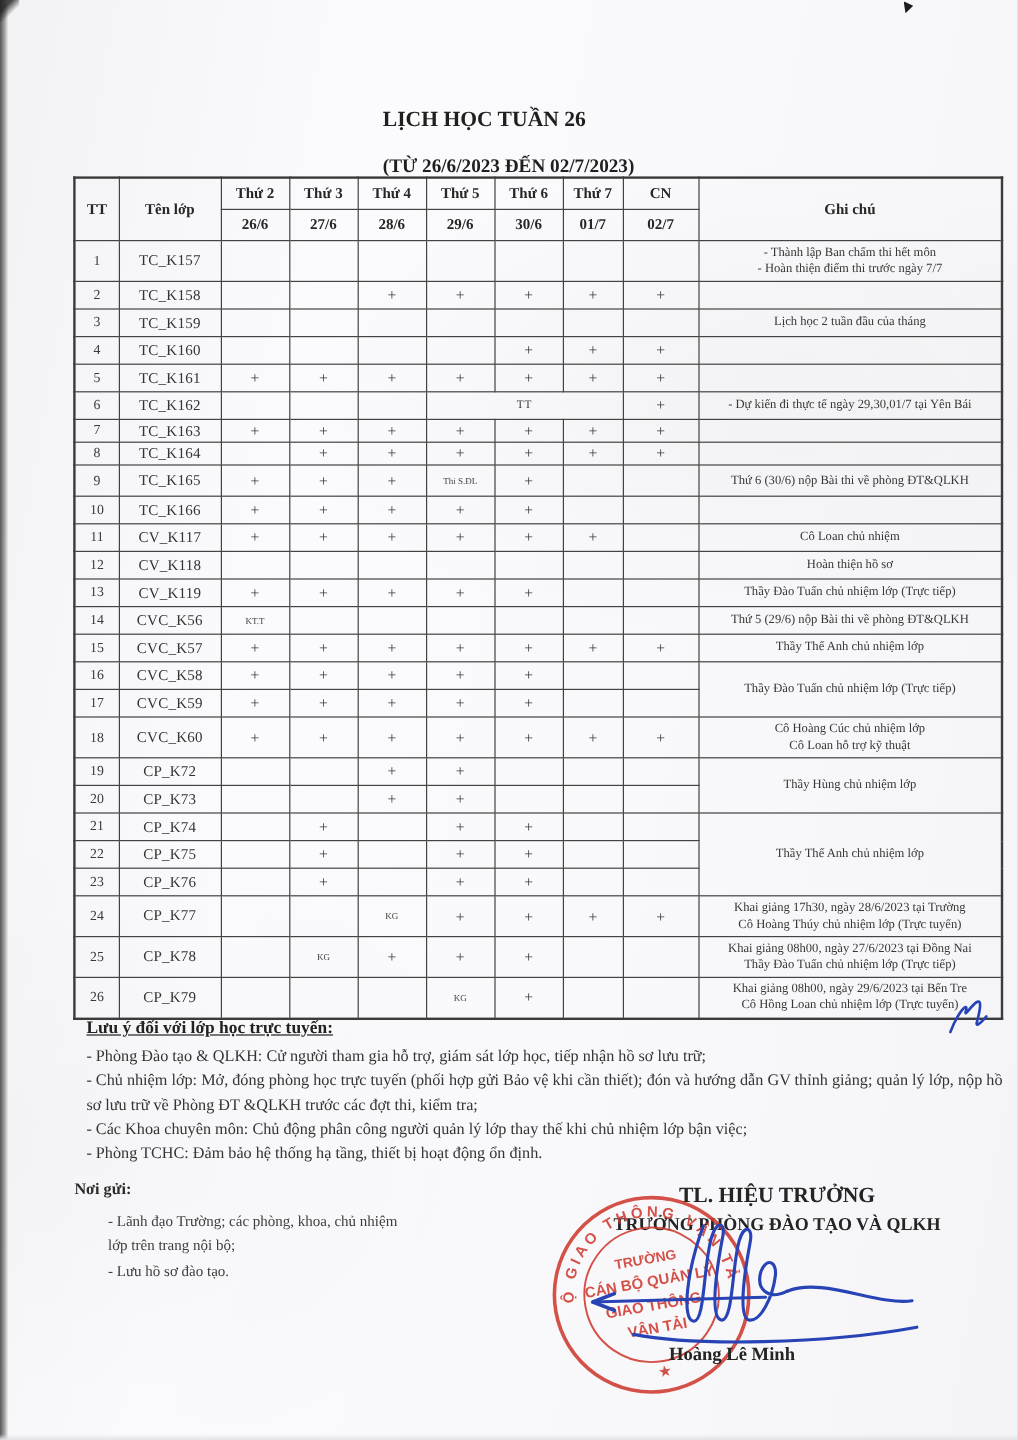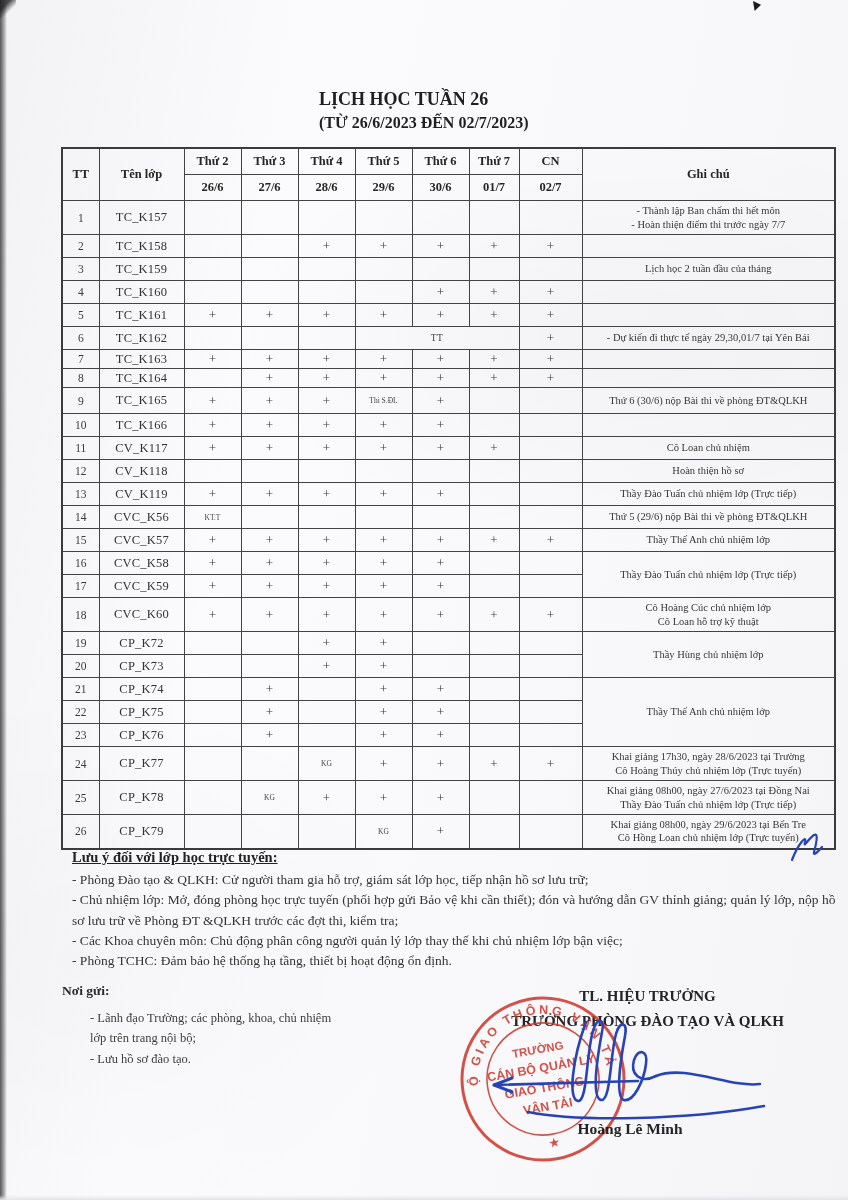--- a/index.html
+++ b/index.html
@@ -20,21 +20,21 @@
     background:linear-gradient(0deg,#e3e3e7,transparent);}
   .top-mark{position:absolute;left:753px;top:1px;width:8px;height:10px;background:#1c1c1c;
     clip-path:polygon(0 0,100% 38%,20% 100%);}
 
   
   .school{position:absolute;left:78px;top:44px;width:260px;text-align:center;
     font-weight:bold;font-size:17px;line-height:26px;letter-spacing:.3px;color:#232323;}
   .doc-title{position:absolute;left:319px;top:87px;width:260px;text-align:left;
     font-weight:bold;color:#1f1f1f;}
   .doc-title .t1{font-size:18px;line-height:24px;}
-  .doc-title .t2{font-size:16px;line-height:24px;}
+  .doc-title .t2{font-size:16px;line-height:24px;margin-top:16px;}
 
   
   .sched-wrap{position:absolute;left:61px;top:147px;}
   table.sched{border-collapse:collapse;table-layout:fixed;width:775px;border:2px solid #3b3b3b;}
   table.sched th,table.sched td{border:1px solid #434343;padding:0 2px;text-align:center;
     vertical-align:middle;overflow:hidden;}
   table.sched th{font-size:12.5px;font-weight:bold;color:#262626;height:25px;}
   th.date-cell{font-weight:normal;font-size:11.5px;}
   th.ghichu-h{font-size:14px;}
   td.c-tt{font-size:11.5px;color:#3a3a3a;}
@@ -49,23 +49,23 @@
   .notes{position:absolute;left:72px;top:849px;width:768px;color:#343434;}
   .notes .nh{font-weight:bold;font-size:14.5px;text-decoration:underline;margin-bottom:4px;color:#222;}
   .notes .ni{font-size:13.5px;line-height:1.5;}
 
   
   .noi-gui{position:absolute;left:62px;top:983px;font-weight:bold;font-size:13.5px;color:#2b2b2b;}
   .noi-gui-items{position:absolute;left:90px;top:1008px;width:250px;font-size:12.5px;
     line-height:1.62;color:#3d3d3d;}
   .sign-titles{position:absolute;left:455px;top:984px;width:385px;text-align:center;
     font-weight:bold;color:#242424;}
-  .sign-titles .s1{font-size:15px;line-height:25px;}
+  .sign-titles .s1{font-size:18px;line-height:25px;}
   .sign-titles .s2{font-size:15px;line-height:25px;}
-  .signer{position:absolute;left:490px;top:1120px;width:280px;text-align:center;
+  .signer{position:absolute;left:470px;top:1120px;width:280px;text-align:center;
     font-weight:bold;font-size:15.5px;color:#242424;}
   .stamp{position:absolute;left:457px;top:993px;width:172px;height:172px;
     transform:rotate(-10deg);opacity:.88;}
   .signature{position:absolute;left:468px;top:1008px;width:312px;height:125px;}
   .cn-mark{position:absolute;left:788px;top:826px;width:38px;height:42px;}
 </style>
 </head>
 <body>
 
 <div class="paper">

